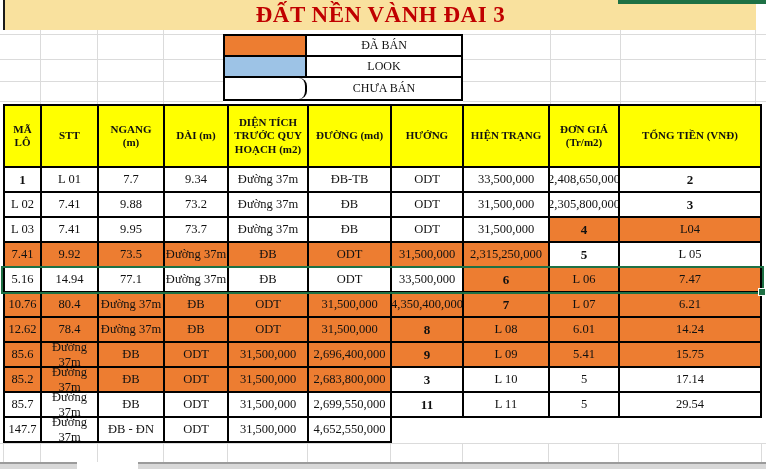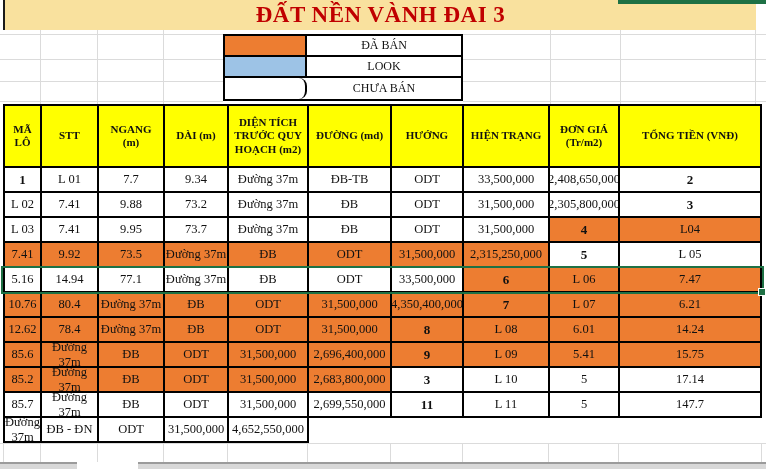--- a/index.html
+++ b/index.html
@@ -235,20 +235,21 @@
       <div class="cell td">17.14</div>
       <div class="cell td">85.7</div>
       <div class="cell td">Đường 37m</div>
       <div class="cell td">ĐB</div>
       <div class="cell td">ODT</div>
       <div class="cell td">31,500,000</div>
       <div class="cell td">2,699,550,000</div>
       <div class="cell td stt">11</div>
       <div class="cell td">L 11</div>
       <div class="cell td">5</div>
+      <div class="cell td">29.54</div>
       <div class="cell td">147.7</div>
       <div class="cell td">Đường 37m</div>
       <div class="cell td">ĐB - ĐN</div>
       <div class="cell td">ODT</div>
       <div class="cell td">31,500,000</div>
       <div class="cell td">4,652,550,000</div>
     </div>
 
   <div class="row-selection">
     <div class="fill-handle"></div>

